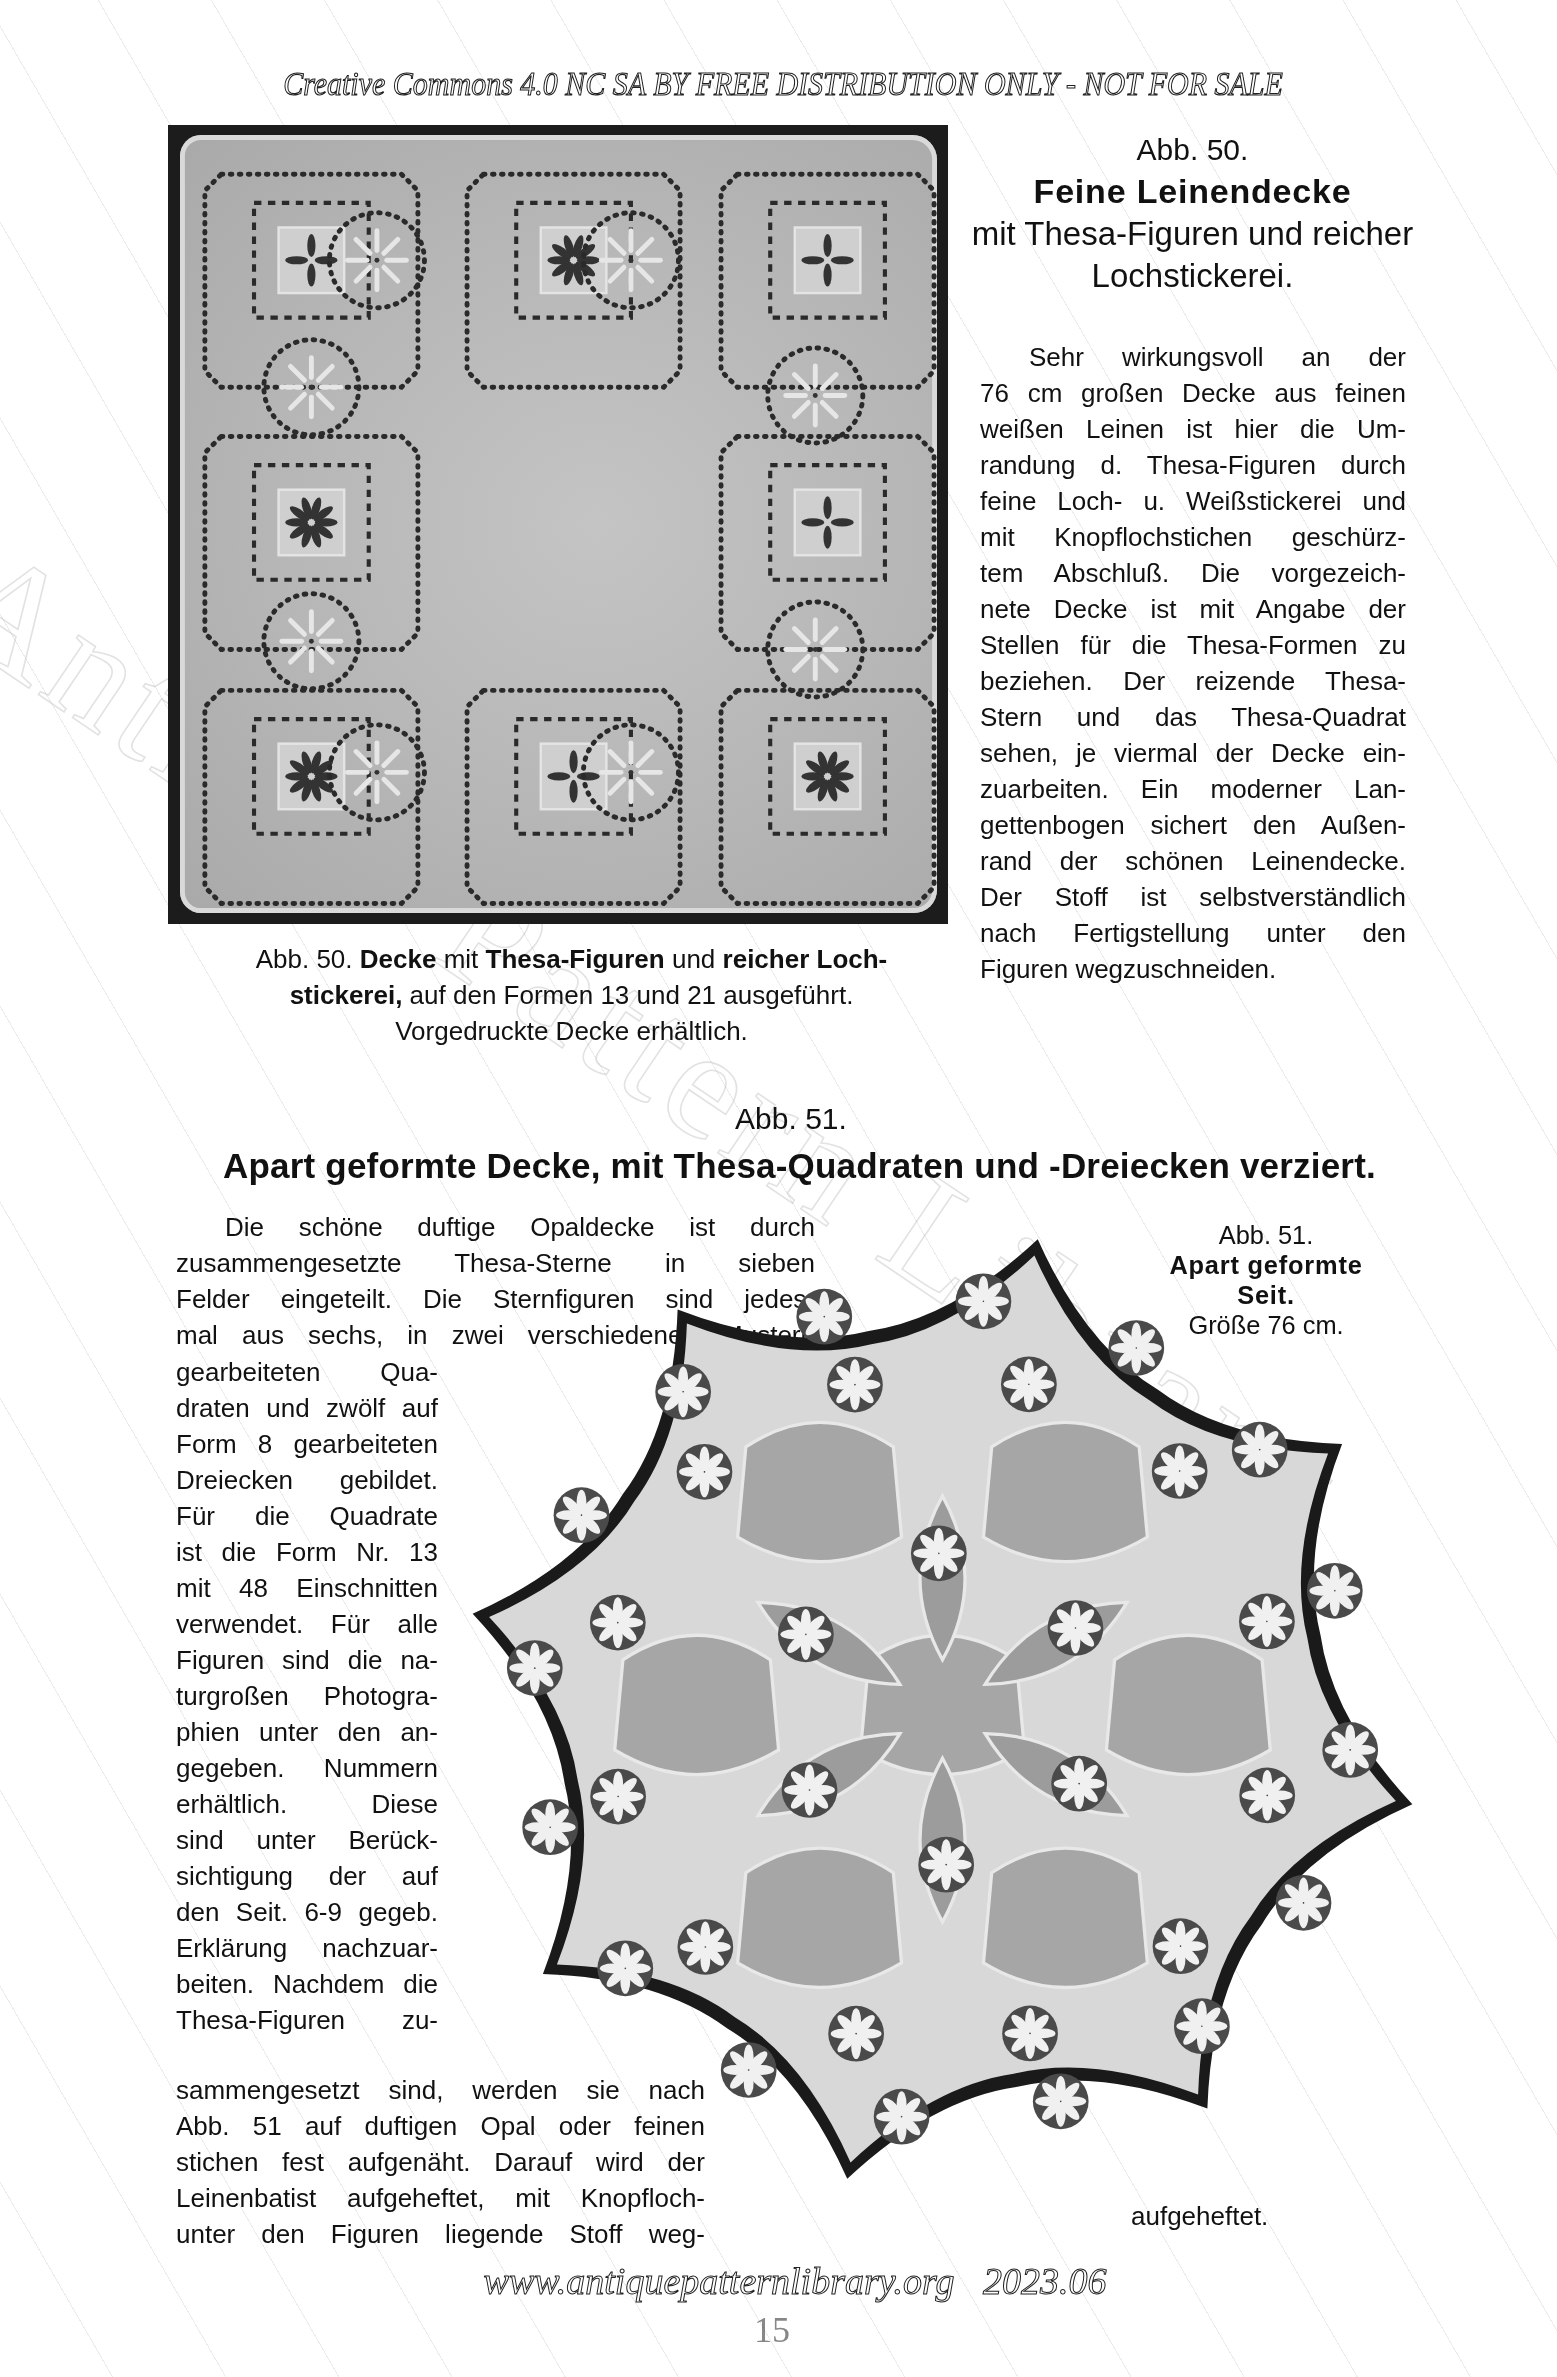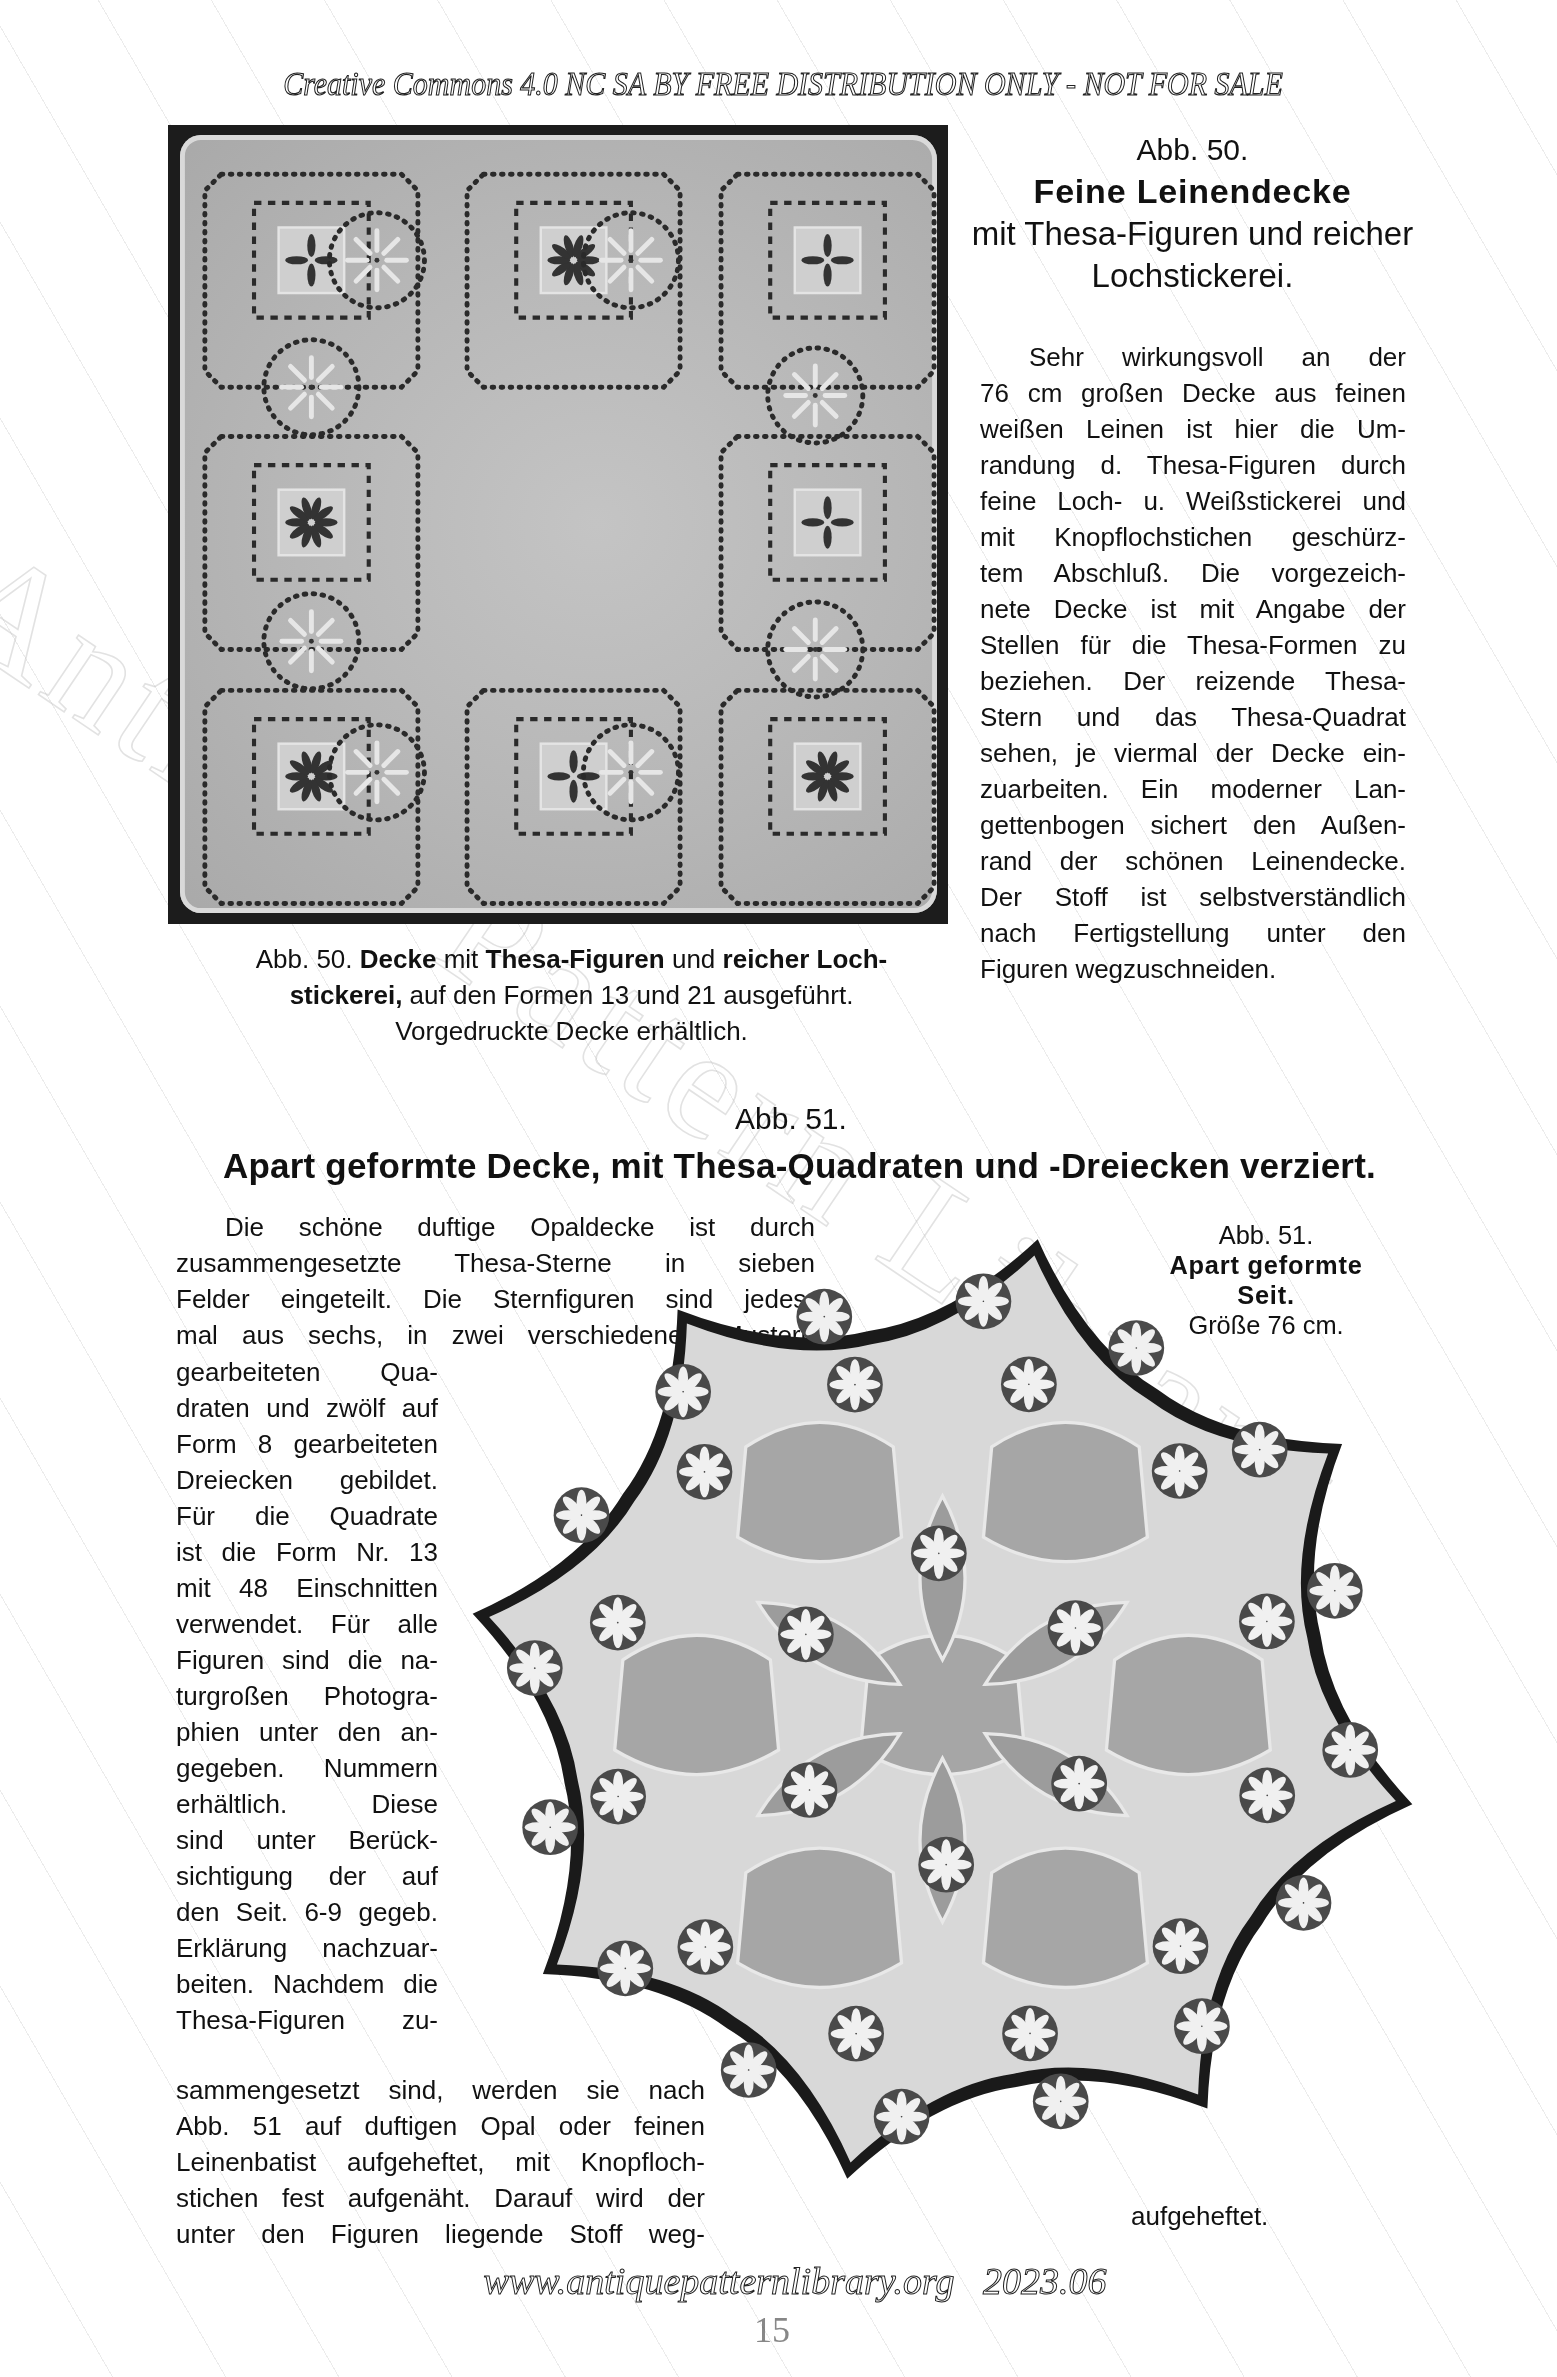--- a/index.html
+++ b/index.html
@@ -327,22 +327,22 @@
     <span class="line">sind unter Berück-</span>
     <span class="line">sichtigung der auf</span>
     <span class="line">den Seit. 6-9 gegeb.</span>
     <span class="line">Erklärung nachzuar-</span>
     <span class="line">beiten. Nachdem die</span>
     <span class="line last" style="text-align-last: justify;">Thesa-Figuren zu-</span>
   </div>
 <div class="layer body51-bottom" id="body51bot">
     <span class="line">sammengesetzt sind, werden sie nach</span>
     <span class="line">Abb. 51 auf duftigen Opal oder feinen</span>
+    <span class="line">stichen fest aufgenäht. Darauf wird der</span>
     <span class="line">Leinenbatist aufgeheftet, mit Knopfloch-</span>
-    <span class="line">stichen fest aufgenäht. Darauf wird der</span>
     <span class="line last" style="text-align-last: justify;">unter den Figuren liegende Stoff weg-</span>
   </div>
 
 <div class="layer abb51-side">
   <div>Abb. 51.</div>
   <div class="b">Apart geformte</div>
   <div class="b">Seit.</div>
   <div>Größe 76 cm.</div>
 </div>
 

